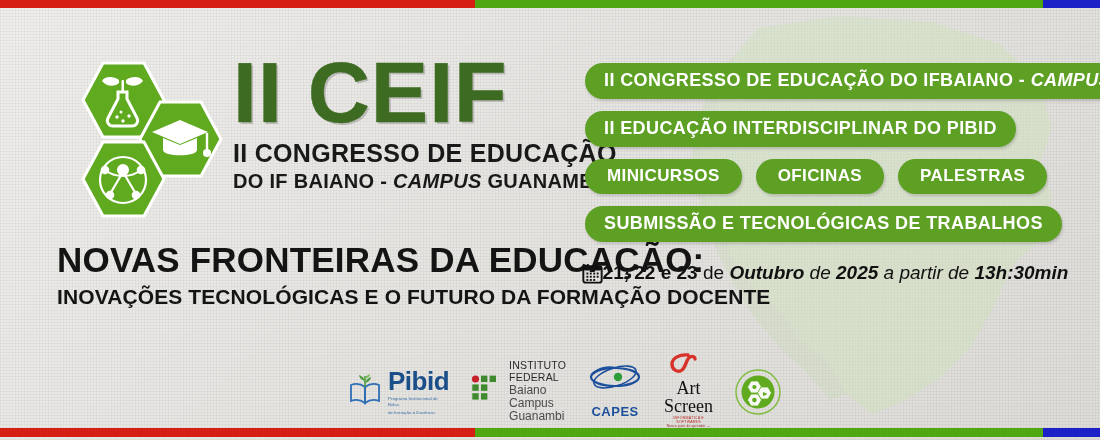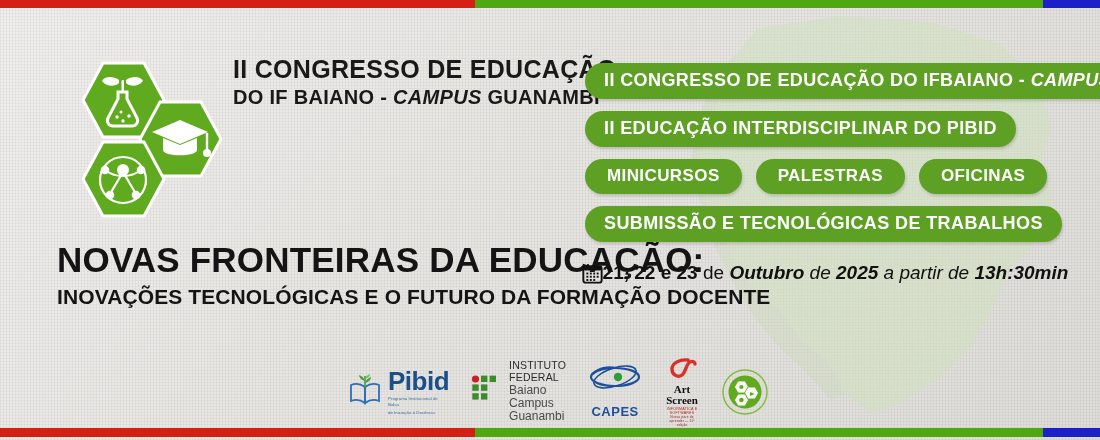--- a/index.html
+++ b/index.html
@@ -101,22 +101,22 @@
   #logo-pibid .pibid-sub{font-size:4.4px;color:#3a6ea5;line-height:1.35;margin-top:2px;
       font-family:"Liberation Sans",sans-serif;}
   
   #logo-if .if-words{line-height:1.12;}
   #logo-if .if-t1{font-size:10.5px;font-weight:normal;color:#2b2b2b;letter-spacing:.2px;}
   #logo-if .if-t2,#logo-if .if-t3{font-size:12px;color:#4a4a4a;}
   
   #logo-capes .capes-word{font-family:"Liberation Sans",sans-serif;font-weight:bold;
       font-size:13px;color:#1c4f9c;letter-spacing:.5px;text-align:center;margin-top:9px;}
   
-  #logo-artscreen .as-word{font-family:"Liberation Serif",serif;font-weight:bold;
-      font-size:11px;color:#111;line-height:1;text-align:center;}
+  #logo-artscreen .as-word{font-family:"Liberation Serif",serif;font-weight:normal;
+      font-size:18px;color:#111;line-height:1;text-align:center;}
   #logo-artscreen .as-sub{font-size:3.6px;color:#b5281f;text-align:center;margin-top:1px;letter-spacing:.2px;}
   #logo-artscreen .as-sub2{font-size:3.2px;color:#8a1c16;text-align:center;letter-spacing:.2px;}
 </style>
 </head>
 <body>
 
 <div id="banner">
 
   <div id="map-bg">
     <svg viewBox="0 0 450 420" xmlns="http://www.w3.org/2000/svg">
@@ -169,20 +169,21 @@
         <circle cx="45" cy="112" r="3.2" fill="#ffffff"></circle>
         <circle cx="81" cy="112" r="3.2" fill="#ffffff"></circle>
         <circle cx="50" cy="137" r="3.2" fill="#ffffff"></circle>
         <circle cx="76" cy="137" r="3.2" fill="#ffffff"></circle>
         <circle cx="63" cy="112" r="6" fill="#ffffff" stroke="none"></circle>
       </g>
     </svg>
   </div>
 
   <div id="title-block">
+    <div id="event-title">II CEIF</div>
     <div id="event-subtitle">II CONGRESSO DE EDUCAÇÃO</div>
     <div id="event-subtitle2"><span>DO IF BAIANO - </span><span class="it">CAMPUS</span><span> GUANAMBI</span></div>
   </div>
 
   <div class="mini-stripe" id="mini-stripe-top">
     <span class="s-red"></span>
     <span class="s-green"></span>
     <span class="s-blue"></span>
   </div>
   <div id="theme-block">
@@ -197,22 +198,22 @@
 
   <div id="badges">
     <div class="badge-row">
       <div class="badge"><span>II CONGRESSO DE EDUCAÇÃO DO IFBAIANO - </span><span class="it">CAMPUS</span></div>
     </div>
     <div class="badge-row">
       <div class="badge"><span>II EDUCAÇÃO INTERDISCIPLINAR DO PIBID</span></div>
     </div>
     <div class="badge-row">
       <div class="badge badge-sm"><span>MINICURSOS</span></div>
+      <div class="badge badge-sm"><span>OFICINAS</span></div>
       <div class="badge badge-sm"><span>PALESTRAS</span></div>
-      <div class="badge badge-sm"><span>OFICINAS</span></div>
     </div>
     <div class="badge-row">
       <div class="badge"><span>SUBMISSÃO E TECNOLÓGICAS DE TRABALHOS</span></div>
     </div>
   </div>
 
   <div id="info">
     <div id="date-line">
       <span class="ico">
         <svg width="21" height="21" viewBox="0 0 22 22" xmlns="http://www.w3.org/2000/svg">

